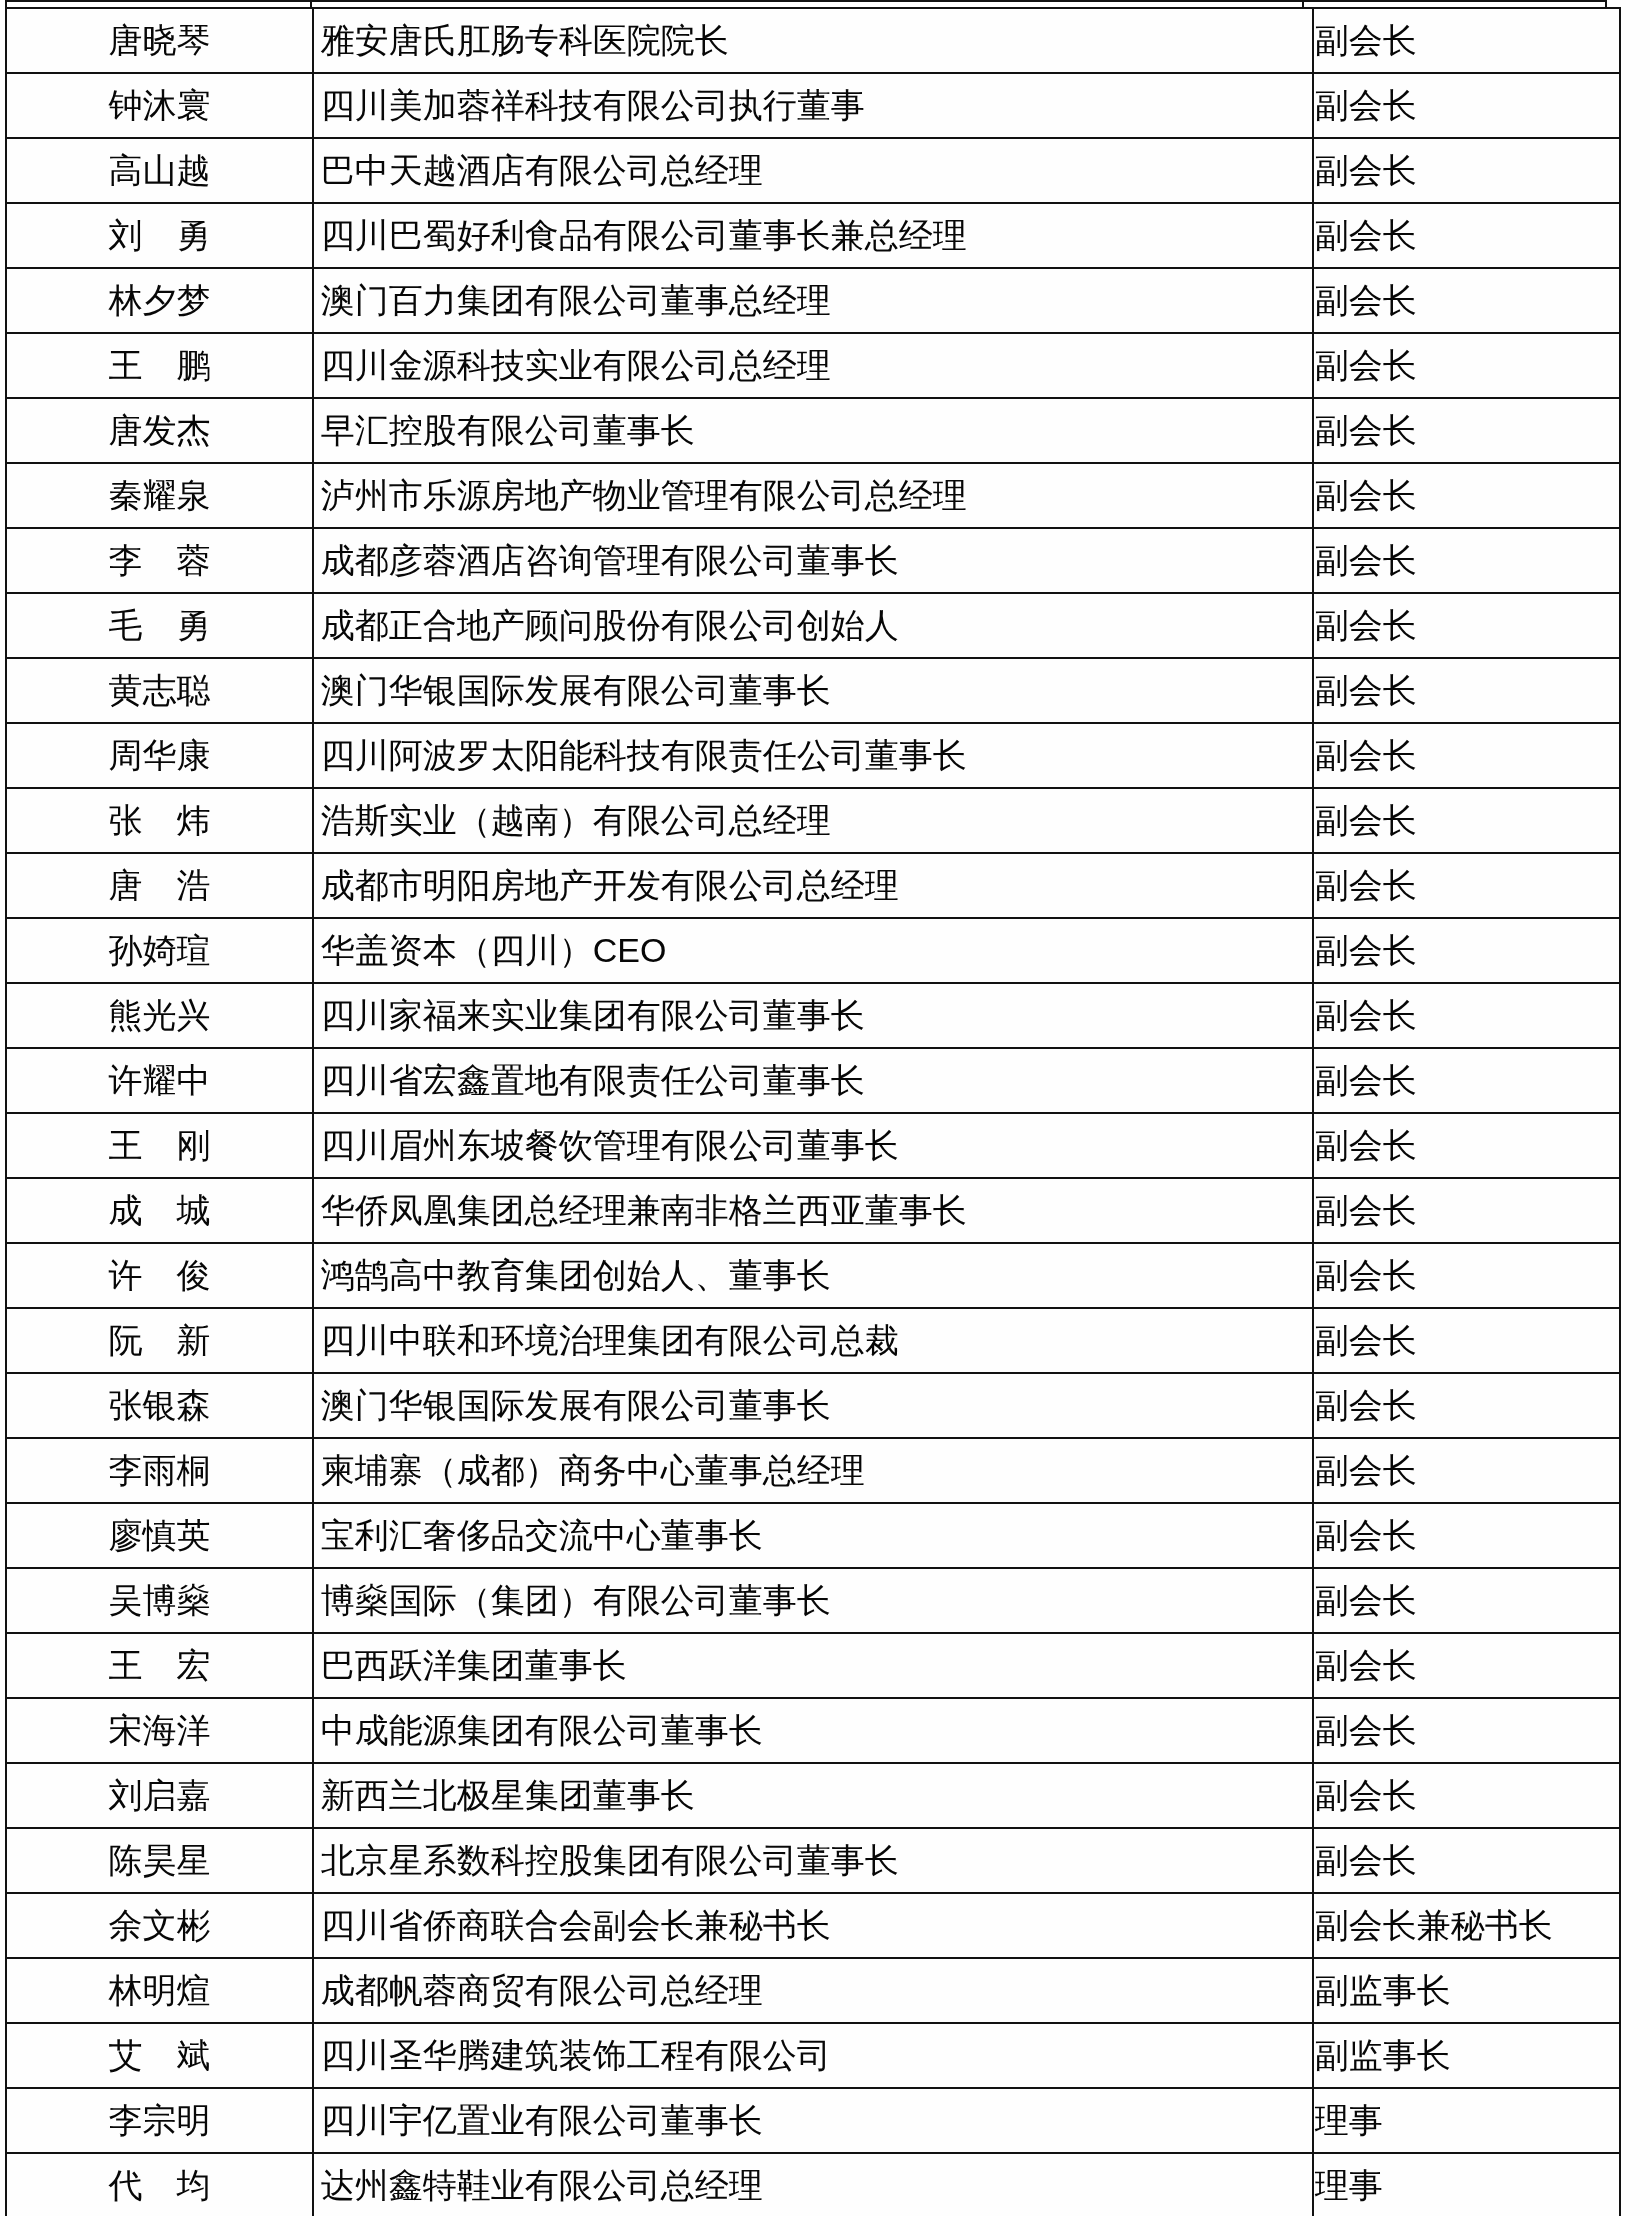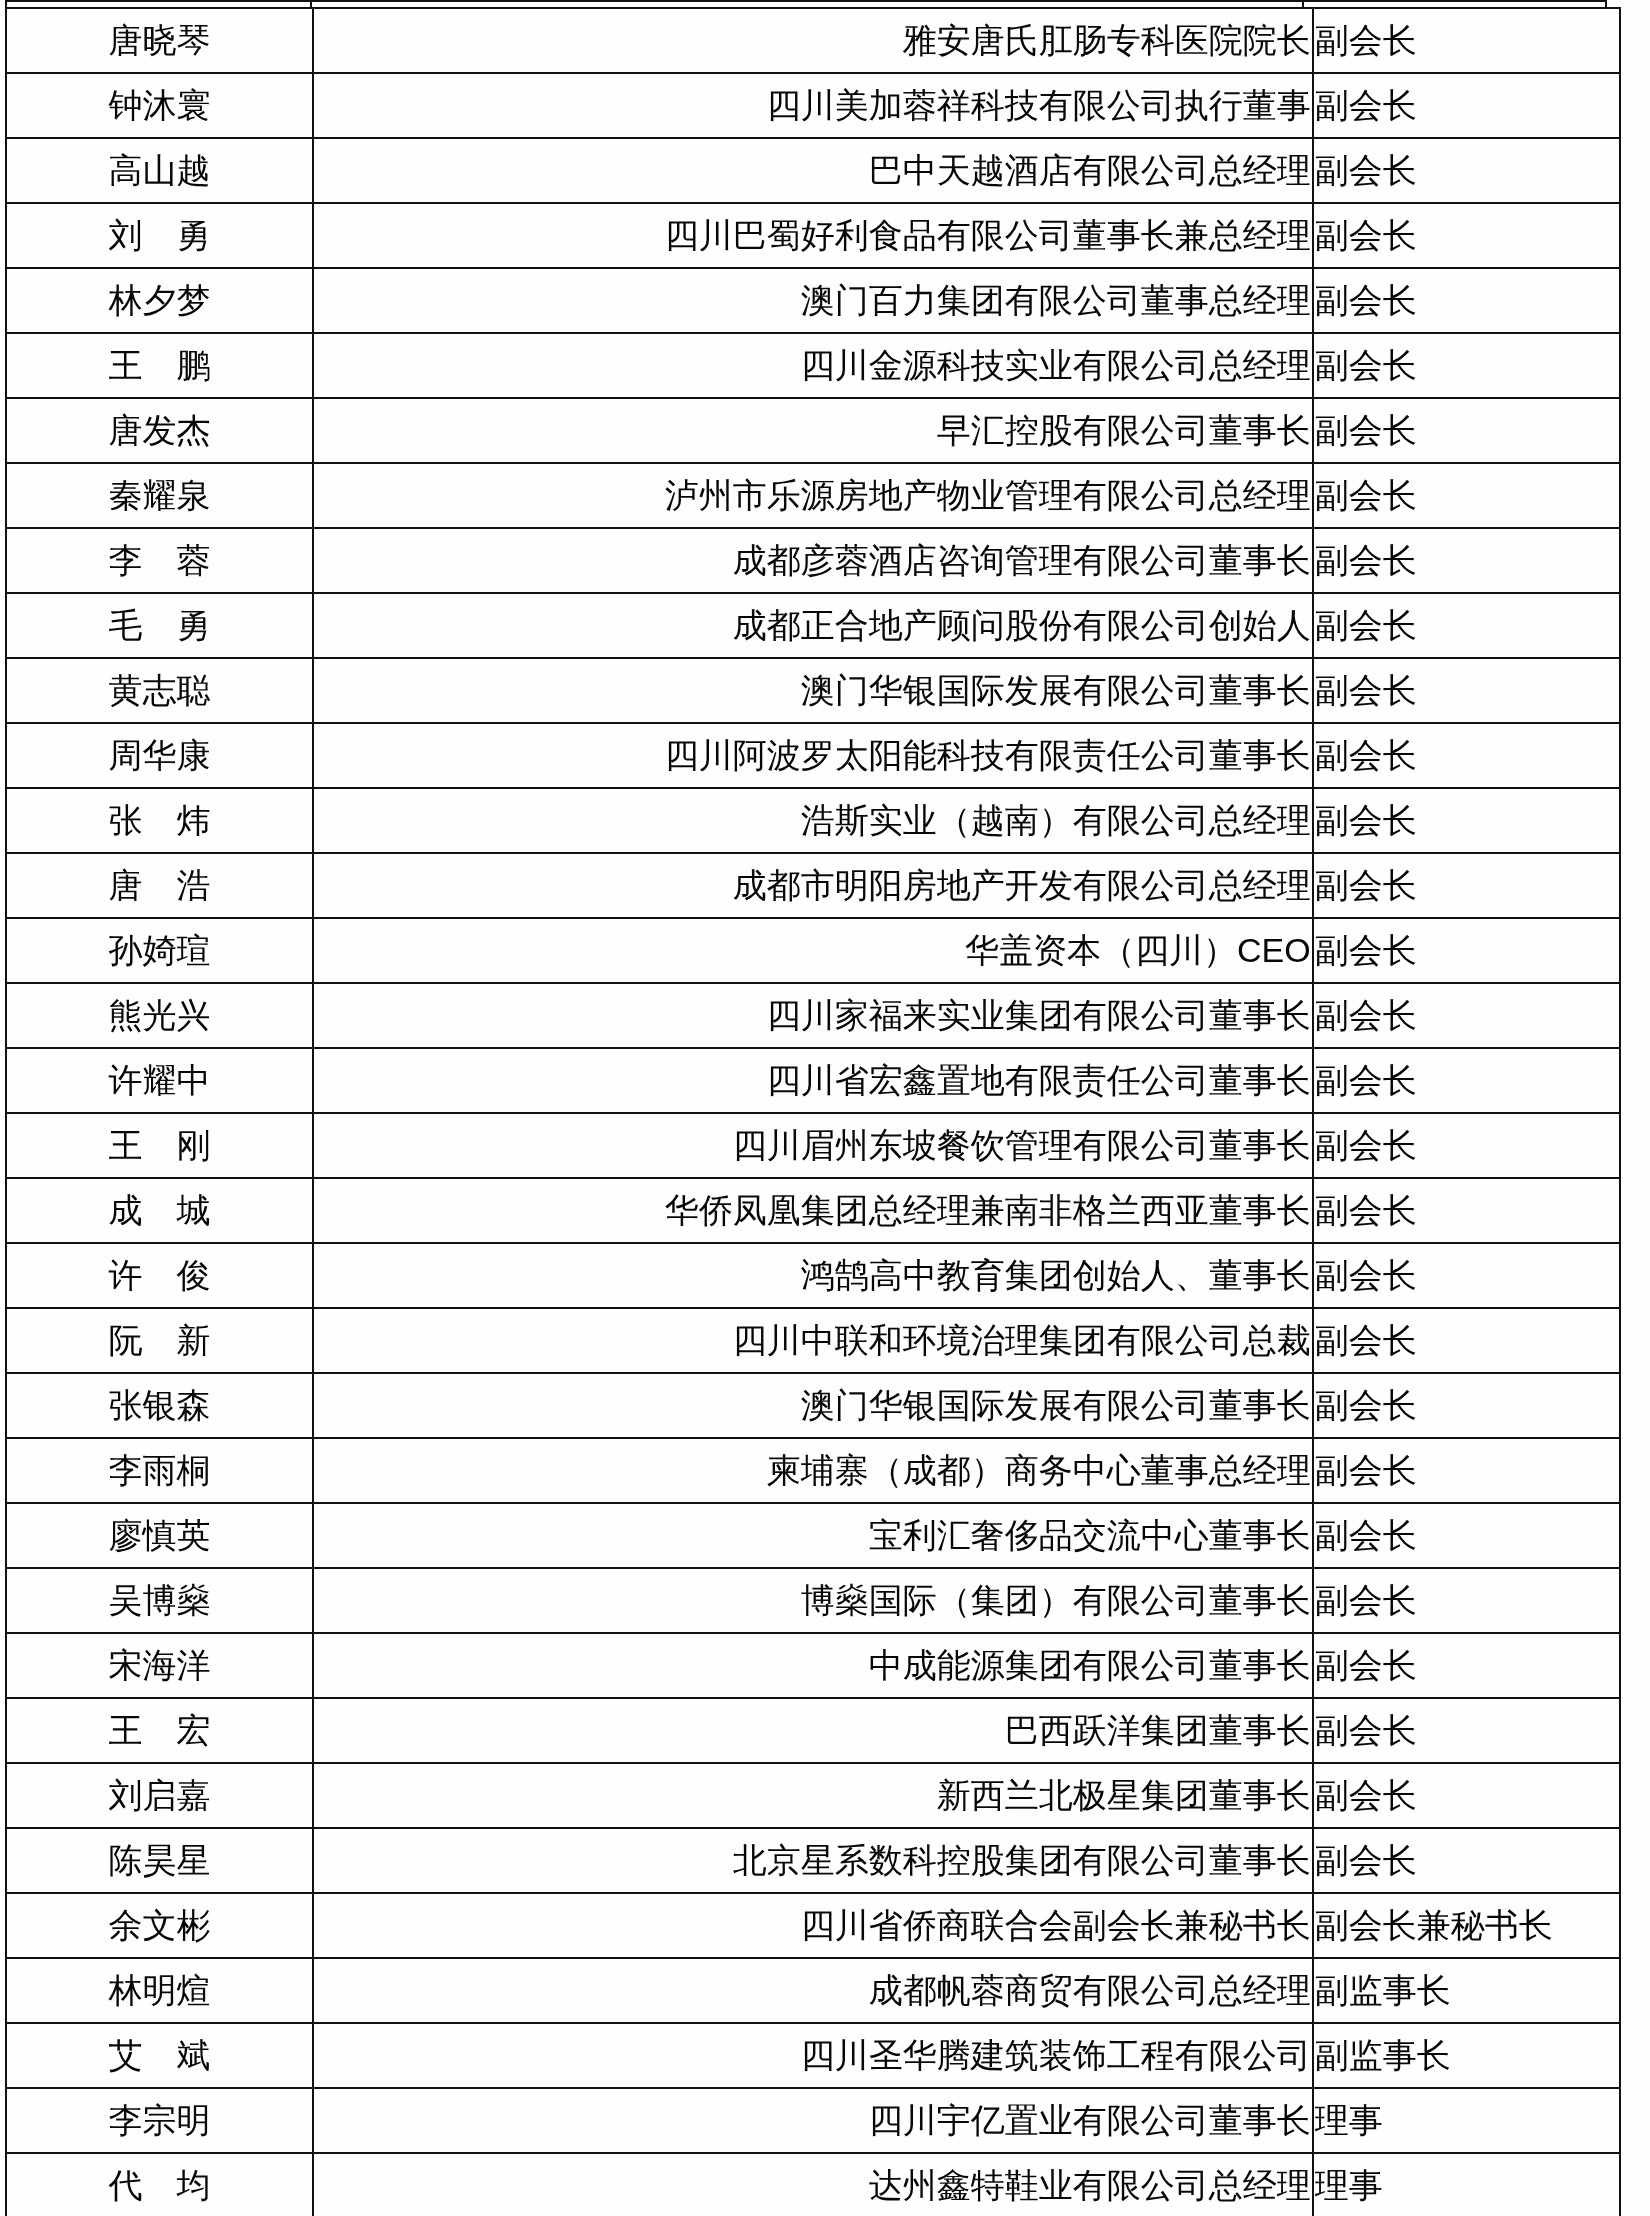--- a/index.html
+++ b/index.html
@@ -44,21 +44,21 @@
   table.member-table td {
     border: 2.2px solid #111;
     height: 61px;
     font-size: 34px;
     line-height: 1.15;
     vertical-align: middle;
     overflow: hidden;
     white-space: nowrap;
   }
   td.col-name  { width: 303px;  text-align: center; }
-  td.col-pos   { width: 990px; text-align: right; padding-left: 6.6px; }
+  td.col-pos   { width: 990px; text-align: left; padding-left: 6.6px; }
   td.col-role  { width: 303px;  text-align: left; }
 </style>
 </head>
 <body>
 
 <div class="sheet">
 
   <div class="partial-row">
     <span class="stub-divider d1"></span>
     <span class="stub-divider d2"></span>
@@ -185,27 +185,27 @@
       <td class="col-name">廖慎英</td>
       <td class="col-pos">宝利汇奢侈品交流中心董事长</td>
       <td class="col-role">副会长</td>
     </tr>
         <tr>
       <td class="col-name">吴博燊</td>
       <td class="col-pos">博燊国际（集团）有限公司董事长</td>
       <td class="col-role">副会长</td>
     </tr>
         <tr>
+      <td class="col-name">王　宏</td>
+      <td class="col-pos">巴西跃洋集团董事长</td>
+      <td class="col-role">副会长</td>
+    </tr>
+        <tr>
       <td class="col-name">宋海洋</td>
       <td class="col-pos">中成能源集团有限公司董事长</td>
-      <td class="col-role">副会长</td>
-    </tr>
-        <tr>
-      <td class="col-name">王　宏</td>
-      <td class="col-pos">巴西跃洋集团董事长</td>
       <td class="col-role">副会长</td>
     </tr>
         <tr>
       <td class="col-name">刘启嘉</td>
       <td class="col-pos">新西兰北极星集团董事长</td>
       <td class="col-role">副会长</td>
     </tr>
         <tr>
       <td class="col-name">陈昊星</td>
       <td class="col-pos">北京星系数科控股集团有限公司董事长</td>

